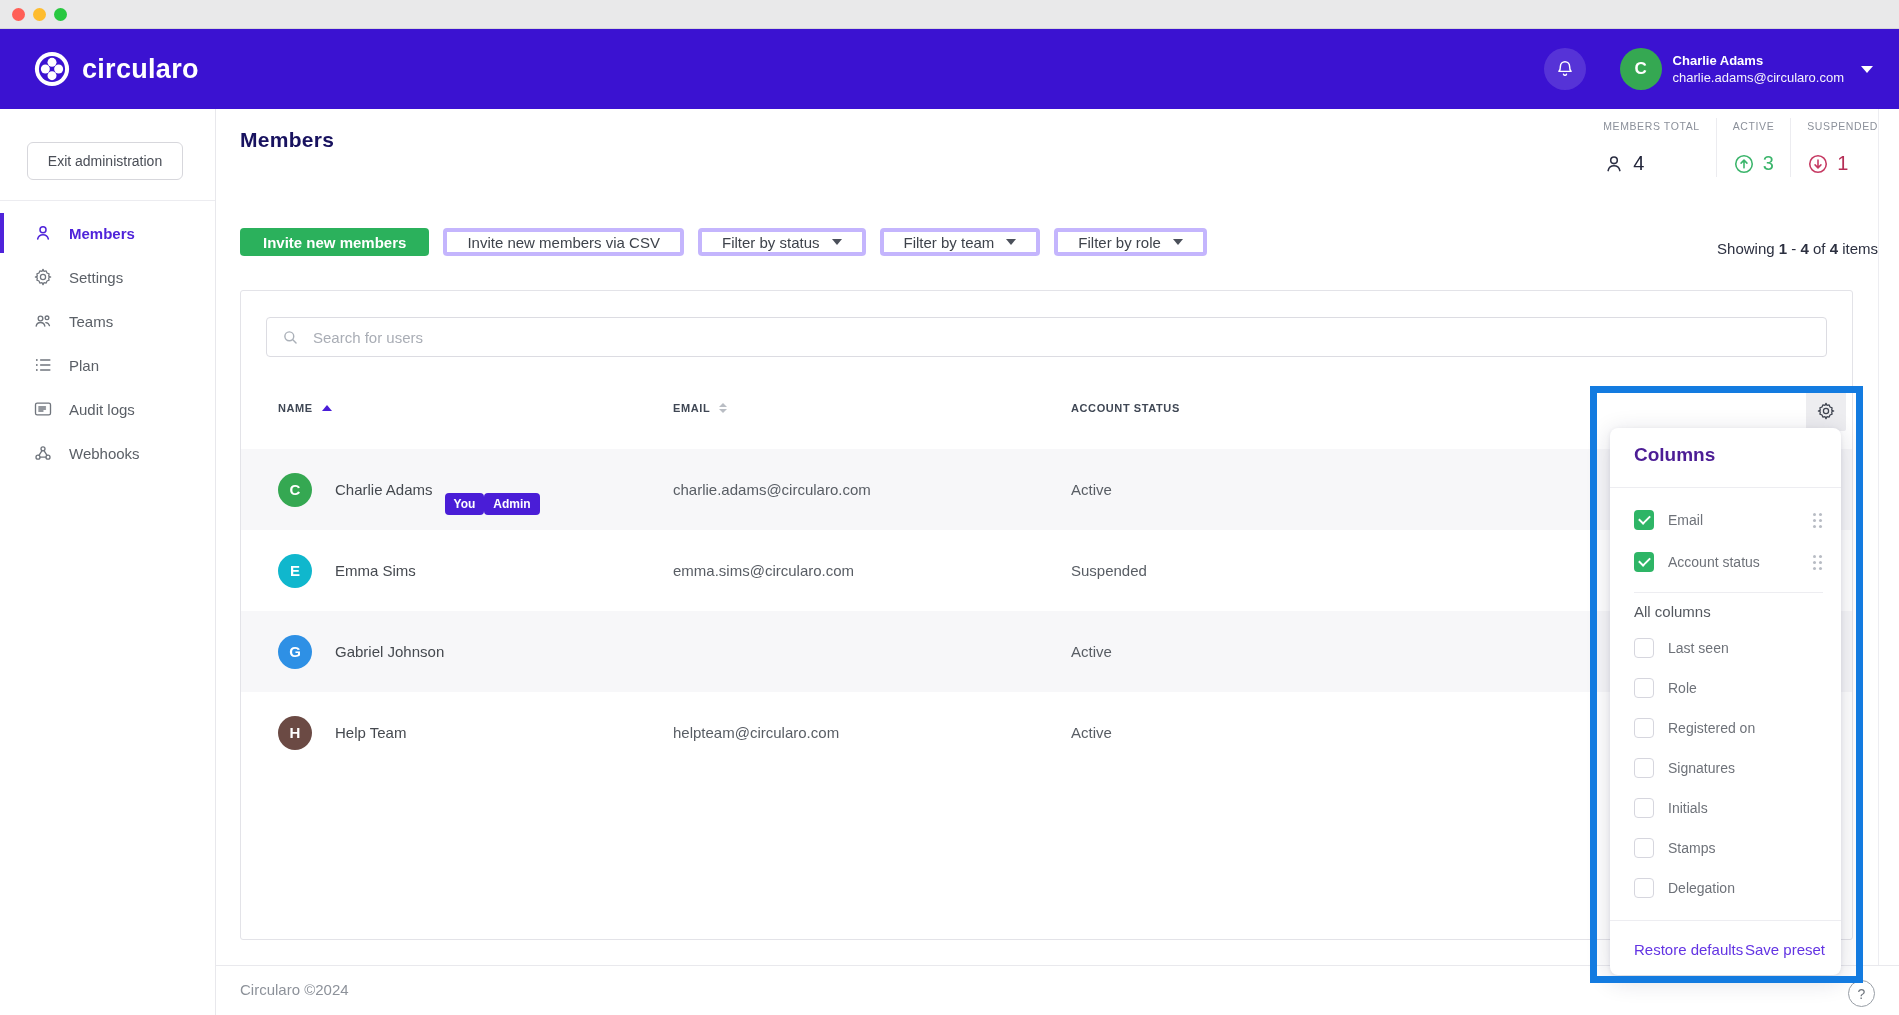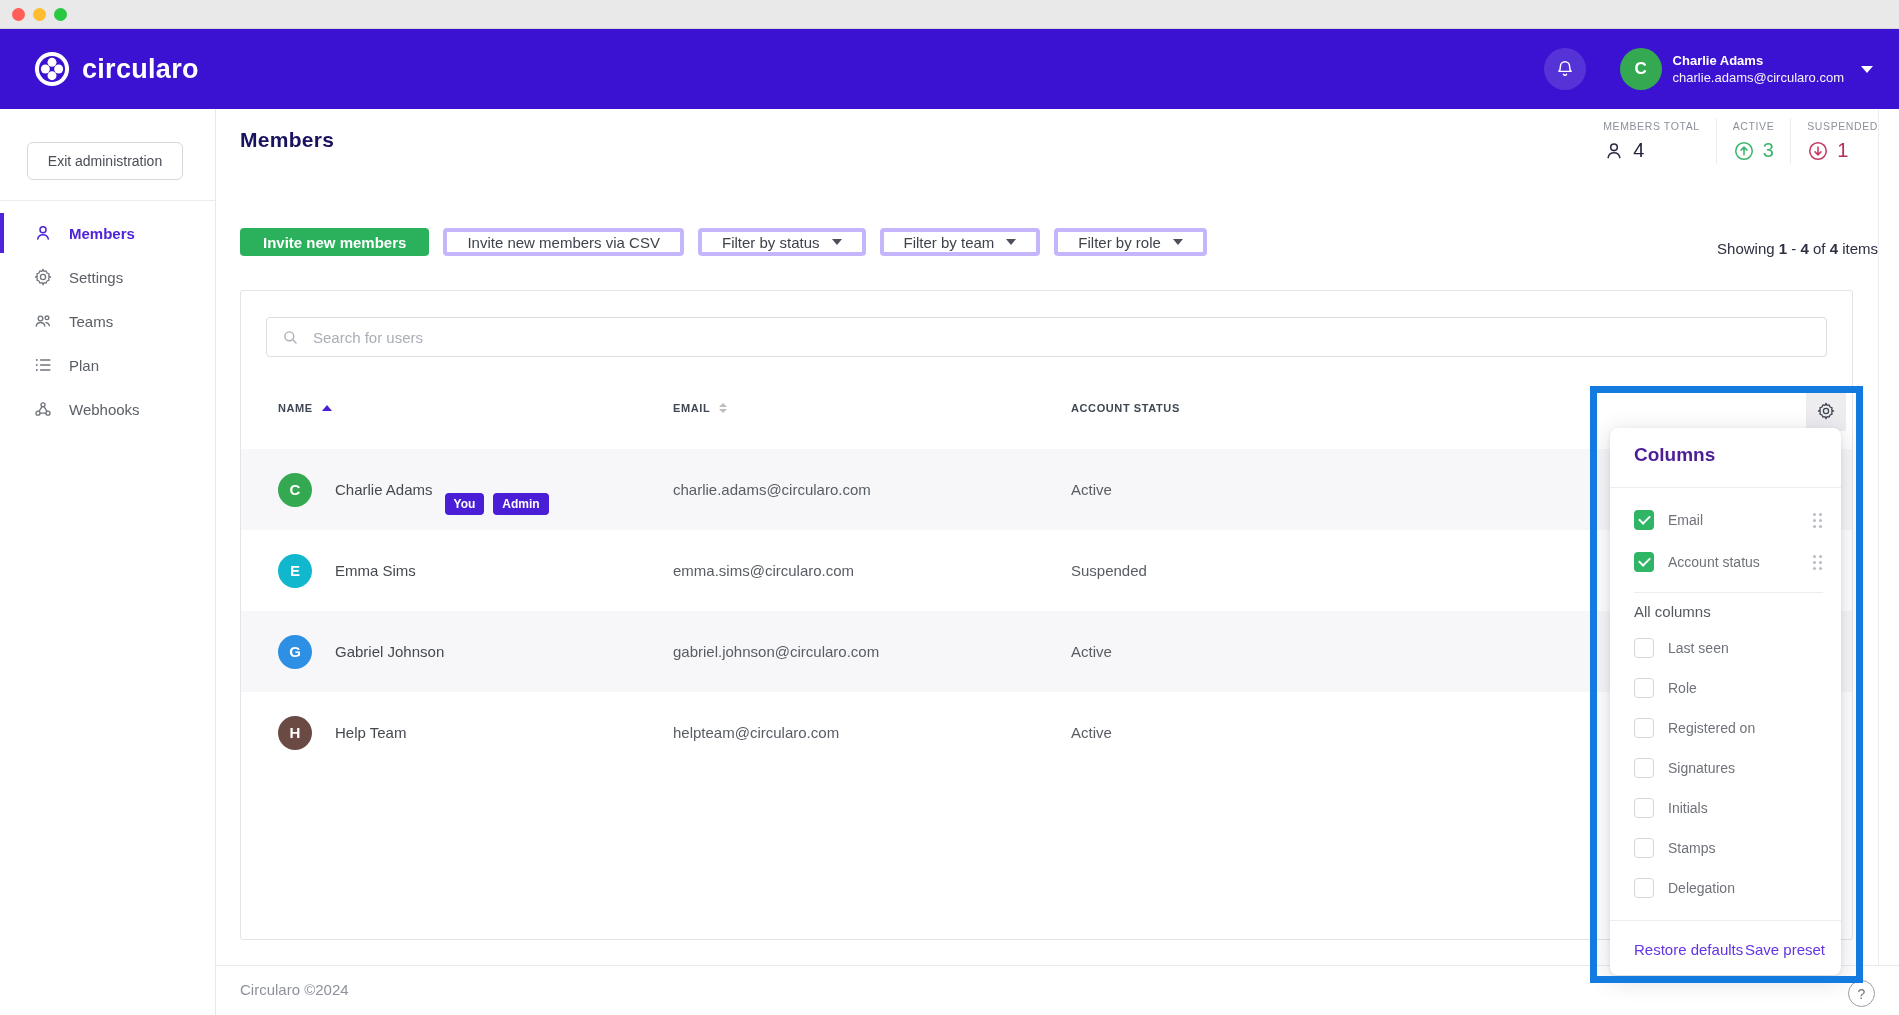--- a/index.html
+++ b/index.html
@@ -45,21 +45,21 @@
   .nav-item .icn { width:20px; height:20px; color:#70757d; flex:0 0 auto; }
   .nav-item.active { color:#4f23da; font-weight:700; }
   .nav-item.active .icn { color:#4f23da; }
   .nav-item.active::before { content:""; position:absolute; left:0; top:2px; bottom:2px;
                              width:4px; background:#4f23da; }
 
   
   .page-title { position:absolute; left:240px; top:128px; font-size:21px; font-weight:700;
                 color:#18125f; letter-spacing:.3px; }
   .stats { position:absolute; right:21px; top:118px; display:flex; }
-  .stat { display:flex; flex-direction:column; gap:7px; padding:2px 16px; }
+  .stat { display:flex; flex-direction:column; gap:20px; padding:2px 16px; }
   .stat + .stat { border-left:1px solid #ececf0; }
   .stat:last-child { padding-right:0; }
   .stat-label { font-size:10.5px; letter-spacing:.6px; color:#8b909a; }
   .stat-value { display:flex; align-items:center; gap:8px; font-size:20px; color:#23263b; }
   .stat-value.green { color:#3bb56b; }
   .stat-value.red { color:#b52e56; }
 
   
   .toolbar { position:absolute; left:240px; top:228px; height:40px; display:flex; gap:14px; }
   .btn { height:28px; border-radius:4px; font-size:15px; font-family:Liberation Sans, sans-serif;
@@ -94,21 +94,21 @@
               background:#ededf0; border:none; border-radius:2px; display:flex;
               align-items:center; justify-content:center; cursor:pointer; color:#3f4450; }
 
   .rows { position:absolute; left:0; right:0; top:158px; }
   .row { position:relative; height:81px; }
   .row.striped { background:#f7f7f9; }
   .cell-name { position:absolute; left:37px; top:0; height:100%; display:flex; align-items:center; }
   .avatar { width:34px; height:34px; border-radius:50%; color:#fff; font-weight:700; font-size:15px;
             display:flex; align-items:center; justify-content:center; flex:0 0 auto; }
   .row-name { font-size:15px; color:#45494f; margin-left:23px; }
-  .badges { display:flex; gap:9px; margin-left:12px;margin-top:29px; }
+  .badges { display:flex; gap:0; margin-left:12px;margin-top:29px; }
   .badge { background:#4a1dd7; color:#fff; font-size:12px; font-weight:700; border-radius:4px;
            padding:4px 9px; line-height:14px; }
   .cell-email, .cell-status { position:absolute; top:0; height:100%; display:flex;
            align-items:center; font-size:15px; color:#585d64; }
   .cell-email { left:432px; } .cell-status { left:830px; }
 
   
   .footer-line { position:absolute; left:216px; top:965px; right:0; height:1px; background:#e9e9ed; }
   .footer-text { position:absolute; left:240px; top:981px; font-size:15px; color:#8d929a; }
   .help-btn { position:absolute; left:1848px; top:980px; width:27px; height:27px; background:#fff;
@@ -235,20 +235,29 @@
           <svg viewBox="0 0 24 24" width="20" height="20" stroke="currentColor" stroke-width="1.8" stroke-linecap="round" fill="currentColor">
             <path d="M9.2 6h11M9.2 12h11M9.2 18h11" fill="none"></path>
             <circle cx="4.6" cy="6" r="1.1" stroke="none"></circle>
               <circle cx="4.6" cy="12" r="1.1" stroke="none"></circle>
               <circle cx="4.6" cy="18" r="1.1" stroke="none"></circle>
           </svg>
           </span>
         <span>Plan</span>
       </div>
 
+      <div class="nav-item">
+        <span class="icn">
+          <svg viewBox="0 0 24 24" width="20" height="20" fill="none" stroke="currentColor" stroke-width="1.6" stroke-linecap="round">
+            <rect x="3" y="5" width="18" height="14" rx="2"></rect>
+            <path d="M7 9.6h8M7 12h8M7 14.4h5"></path>
+          </svg>
+          </span>
+        <span>Audit logs</span>
+      </div>
 
       <div class="nav-item">
         <span class="icn">
           <svg viewBox="0 0 24 24" width="20" height="20" fill="none" stroke="currentColor" stroke-width="1.6" stroke-linecap="round">
             <circle cx="6" cy="17" r="2.4"></circle>
               <circle cx="18" cy="17" r="2.4"></circle>
               <circle cx="12" cy="7" r="2.4"></circle>
             <path d="M10.8 9.2L7.2 14.9M13.2 9.2l3.6 5.7M8.6 17h6.8"></path>
           </svg>
           </span>
@@ -381,21 +390,20 @@
         </div>
         <div class="cell-email">emma.sims@circularo.com</div>
         <div class="cell-status">Suspended</div>
       </div>
 
       <div class="row striped">
         <div class="cell-name">
           <div class="avatar" style="background: rgb(46, 144, 229);">G</div>
           <span class="row-name">Gabriel Johnson</span>
         </div>
-        <div class="cell-email">gabriel.johnson@circularo.com</div>
         <div class="cell-status">Active</div>
       </div>
 
       <div class="row">
         <div class="cell-name">
           <div class="avatar" style="background: rgb(107, 74, 68);">H</div>
           <span class="row-name">Help Team</span>
         </div>
         <div class="cell-email">helpteam@circularo.com</div>
         <div class="cell-status">Active</div>

